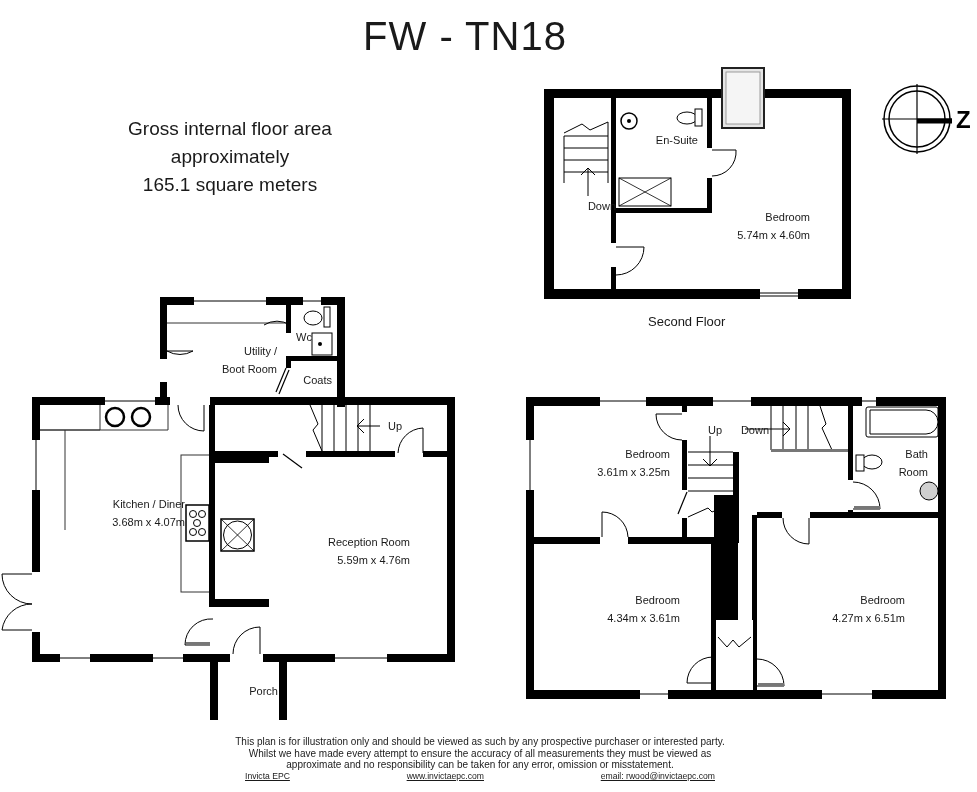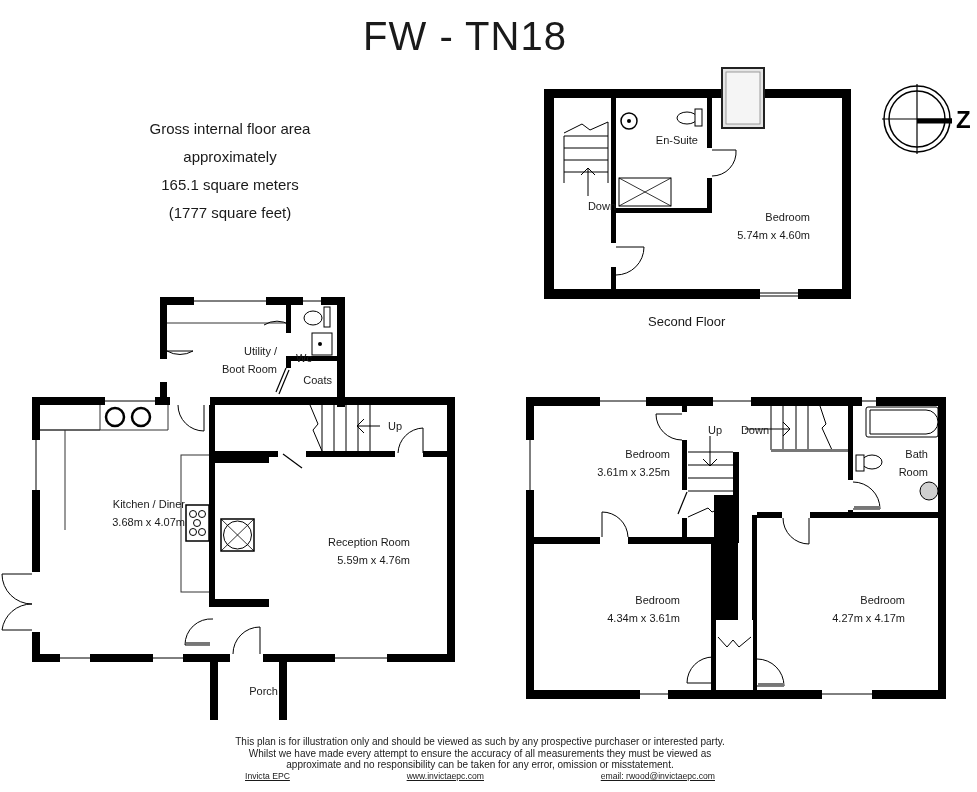--- a/index.html
+++ b/index.html
@@ -1,36 +1,35 @@
 <!DOCTYPE html>
 <html><head>
 <meta charset="utf-8">
 <style>
   html, body { margin:0; padding:0; background:#ffffff; }
   body { width:977px; height:792px; position:relative; overflow:hidden;
          font-family:"Liberation Sans", "DejaVu Sans", sans-serif; color:#1a1a1a; }
   .abs { position:absolute; }
   .title { left:0; width:930px; top:14px; text-align:center; font-size:40px; letter-spacing:1px; }
-  .area-block { left:90px; width:280px; top:115px; text-align:center; font-size:15px; line-height:28px; }
+  .area-block { left:90px; width:280px; top:115px; text-align:center; font-size:19px; line-height:28px; }
   .lbl { position:absolute; font-size:11px; text-align:right; line-height:18px; white-space:nowrap; }
   .floor-lbl { position:absolute; font-size:13px; }
   .disclaimer { left:230px; width:500px; top:736px; text-align:center; font-size:10px; line-height:11.5px; }
   .disc-foot { left:245px; width:470px; top:771px; font-size:8.6px; display:flex; justify-content:space-between;text-decoration:underline; }
   svg.plan { position:absolute; left:0; top:0; }
 </style>
 </head>
 <body>
 
 <div class="abs title">FW  -  TN18</div>
 
 <div class="abs area-block">
   <div>Gross internal floor area</div>
   <div>approximately</div>
   <div>165.1 square meters</div>
-  <div>(1777 square feet)</div>
 </div>
 
 <svg class="plan" width="977" height="792" viewBox="0 0 977 792">
 
   <g stroke="#000" fill="none">
     <circle cx="917" cy="119" r="33" stroke-width="1.5"></circle>
     <circle cx="917" cy="119" r="28" stroke-width="1.5"></circle>
     <line x1="917" y1="84" x2="917" y2="154" stroke-width="1.2"></line>
     <line x1="882" y1="119" x2="952" y2="119" stroke-width="1.2"></line>
     <line x1="917" y1="121" x2="952" y2="121" stroke-width="5"></line>
@@ -267,21 +266,21 @@
   <div>Bedroom</div>
   <div>5.74m x 4.60m</div>
 </div>
 <div class="lbl" style="left:560px; top:197px; width:56px;">Down</div>
 <div class="floor-lbl" style="left:648px; top:314px;">Second Floor</div>
 
 <div class="lbl" style="left:192px; top:342px; width:85px;">
   <div>Utility /</div>
   <div>Boot Room</div>
 </div>
-<div class="lbl" style="left:282px; top:328px; width:30px;margin-top:21px;">Wc</div>
+<div class="lbl" style="left:282px; top:328px; width:30px;">Wc</div>
 <div class="lbl" style="left:290px; top:371px; width:42px;">Coats</div>
 <div class="lbl" style="left:60px; top:495px; width:125px;">
   <div>Kitchen / Diner</div>
   <div>3.68m x 4.07m</div>
 </div>
 <div class="lbl" style="left:270px; top:533px; width:140px;">
   <div>Reception Room</div>
   <div>5.59m x 4.76m</div>
 </div>
 <div class="lbl" style="left:218px; top:682px; width:60px;">Porch</div>
@@ -294,21 +293,21 @@
 <div class="lbl" style="left:870px; top:445px; width:58px;">
   <div>Bath</div>
   <div>Room</div>
 </div>
 <div class="lbl" style="left:560px; top:591px; width:120px;">
   <div>Bedroom</div>
   <div>4.34m x 3.61m</div>
 </div>
 <div class="lbl" style="left:785px; top:591px; width:120px;">
   <div>Bedroom</div>
-  <div>4.27m x 4.17m</div>
+  <div>4.27m x 6.51m</div>
 </div>
 <div class="lbl" style="left:696px; top:421px; width:26px;">Up</div>
 <div class="lbl" style="left:725px; top:421px; width:44px;">Down</div>
 
 <div class="abs disclaimer">This plan is for illustration only and should be viewed as such by any prospective purchaser or interested party. Whilst we have made every attempt to ensure the accuracy of all measurements they must be viewed as approximate and no responsibility can be taken for any error, omission or misstatement.</div>
 <div class="abs disc-foot">
   <span>Invicta EPC</span>
   <span>www.invictaepc.com</span>
   <span>email: rwood@invictaepc.com</span>
 </div>

